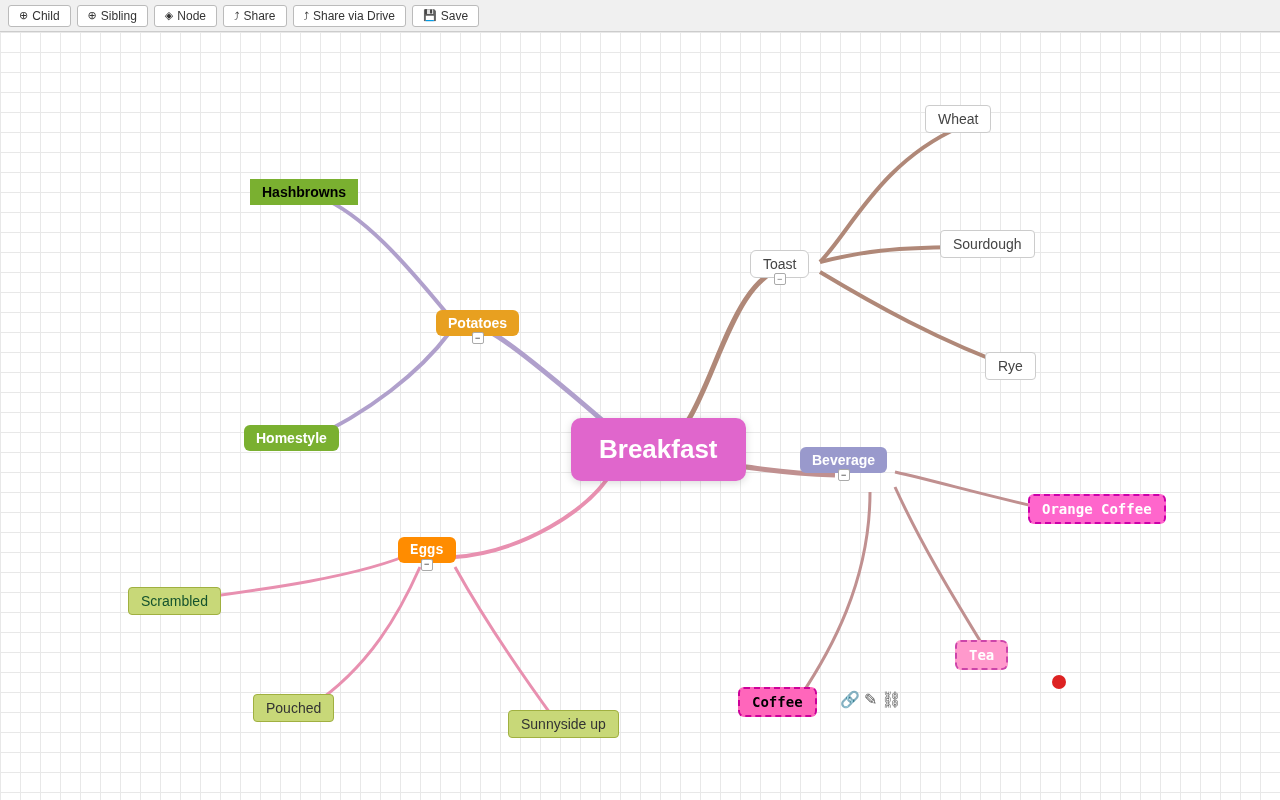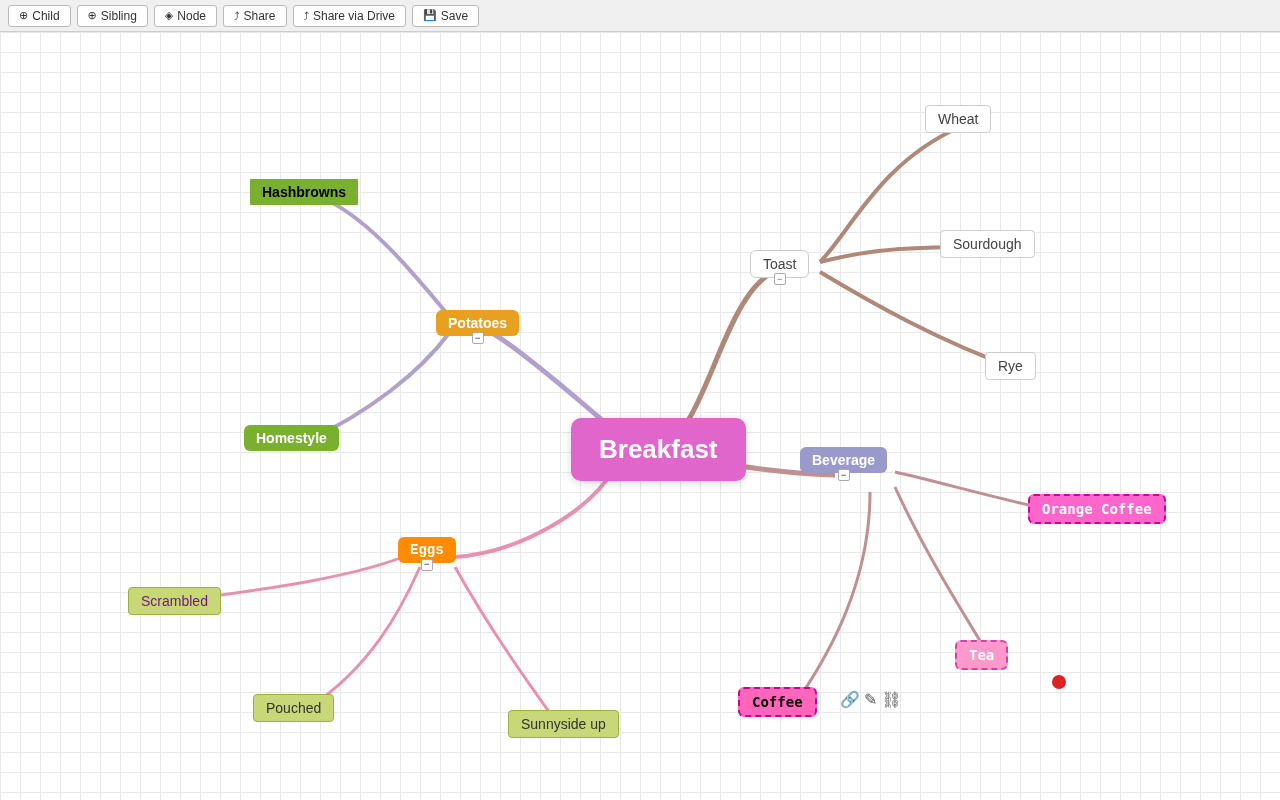--- a/index.html
+++ b/index.html
@@ -221,21 +221,21 @@
       border-radius: 2px;
       display: flex;
       align-items: center;
       justify-content: center;
       font-size: 9px;
       color: #666;
     }
 
     .node-scrambled {
       background: #c8d878;
-      color: #701a75;
+      color: #14532d;
       border: 1px solid #a0b040;
       border-radius: 4px;
       font-weight: normal;
     }
     .node-pouched {
       background: #c8d878;
       color: #333;
       border: 1px solid #a0b040;
       border-radius: 4px;
       font-weight: normal;

